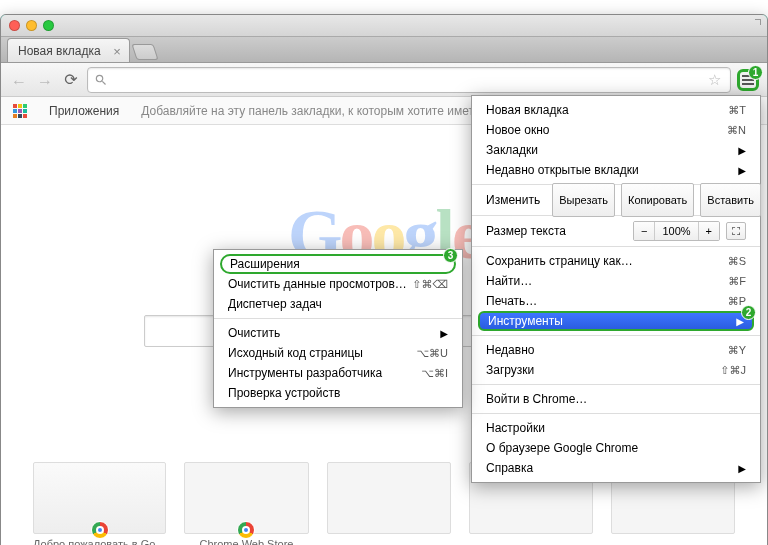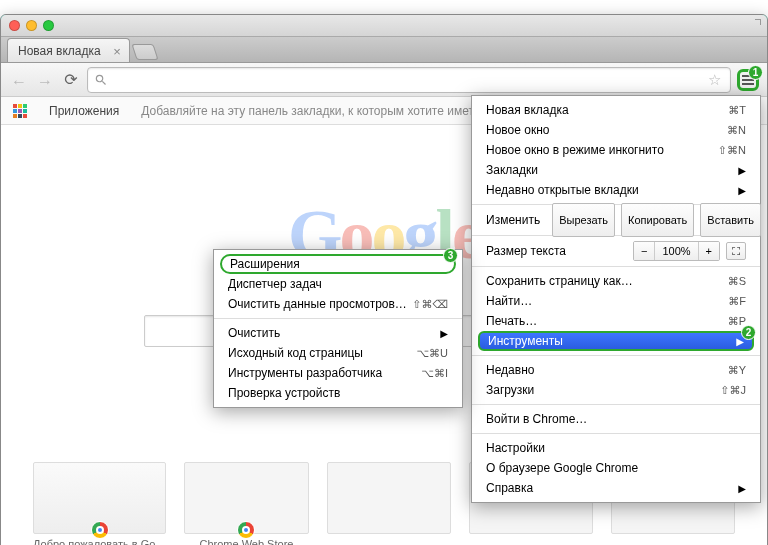--- a/index.html
+++ b/index.html
@@ -171,24 +171,20 @@
   <div class="menu main-menu">
     <div class="menu-item">
         <span>Новая вкладка</span>
         <span class="shortcut">⌘T</span>
       </div>
     <div class="menu-item">
         <span>Новое окно</span>
         <span class="shortcut">⌘N</span>
       </div>
     <div class="menu-item">
-        <span>Новое окно в режиме инкогнито</span>
-        <span class="shortcut">⇧⌘N</span>
-      </div>
-    <div class="menu-item">
         <span>Закладки</span>
         <span class="arrow">▶</span>
       </div>
     <div class="menu-item">
         <span>Недавно открытые вкладки</span>
         <span class="arrow">▶</span>
       </div>
     <div class="menu-sep"></div>
     <div class="menu-row">
       <span class="label">Изменить</span>
@@ -251,26 +247,26 @@
         <span class="arrow">▶</span>
       </div>
   </div>
 
   <div class="menu sub-menu">
     <div class="menu-item outlined" style="position:relative;">
       <span>Расширения</span>
       <div class="badge" style="top:-8px; right:-4px;">3</div>
     </div>
     <div class="menu-item">
-        <span>Диспетчер задач</span>
-      </div>
-    <div class="menu-item">
         <span>Очистить данные просмотров…</span>
         <span class="shortcut">⇧⌘⌫</span>
       </div>
+    <div class="menu-item">
+        <span>Диспетчер задач</span>
+      </div>
     <div class="menu-sep"></div>
     <div class="menu-item">
         <span>Очистить</span>
         <span class="arrow">▶</span>
       </div>
     <div class="menu-item">
         <span>Исходный код страницы</span>
         <span class="shortcut">⌥⌘U</span>
       </div>
     <div class="menu-item">

